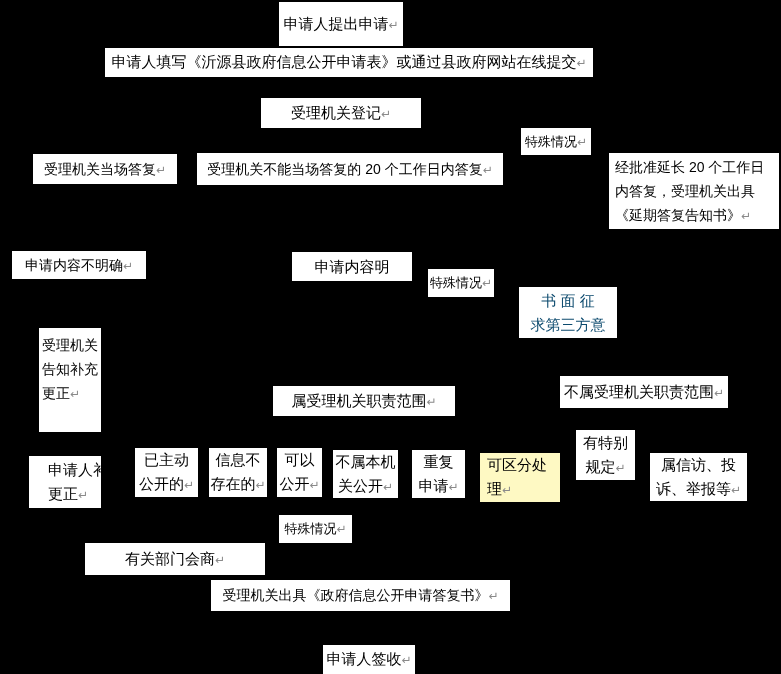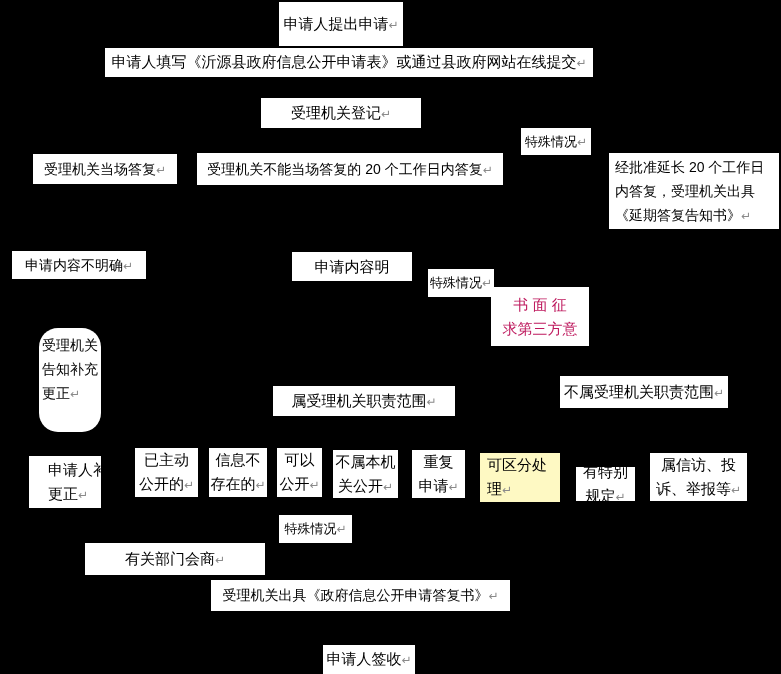--- a/index.html
+++ b/index.html
@@ -18,21 +18,21 @@
     box-sizing: border-box;
     font-size: 15px;
     overflow: hidden;
   }
   .box .line {
     line-height: 24px;
     white-space: pre;
   }
   .box[data-align="center"] .line { text-align: center; }
   .box[data-align="left"]   .line { text-align: left; }
-  .box[data-valign="top"]   { justify-content: flex-start; border-radius: 19px; }
+  .box[data-valign="top"]   { justify-content: flex-start; }
   .mark {
     font-size: 12px;
     vertical-align: baseline;
   }
 </style>
 </head>
 <body>
 
 <div id="canvas" style="background: rgb(0, 0, 0); width: 781px; height: 674px;">
     <div class="box" data-align="center" style="left: 279px; top: 2px; width: 124px; height: 44px; background: rgb(255, 255, 255); color: rgb(0, 0, 0);">
@@ -60,21 +60,21 @@
     </div>
     <div class="box" data-align="center" style="left: 12px; top: 251px; width: 134px; height: 28px; background: rgb(255, 255, 255); color: rgb(0, 0, 0); font-size: 14px;">
       <div class="line">申请内容不明确<span class="mark" style="color: rgb(138, 138, 138);">↵</span></div>
     </div>
     <div class="box" data-align="center" style="left: 292px; top: 252px; width: 120px; height: 29px; background: rgb(255, 255, 255); color: rgb(0, 0, 0);">
       <div class="line">申请内容明</div>
     </div>
     <div class="box" data-align="center" style="left: 428px; top: 269px; width: 66px; height: 28px; background: rgb(255, 255, 255); color: rgb(0, 0, 0); font-size: 13px;">
       <div class="line">特殊情况<span class="mark" style="color: rgb(138, 138, 138);">↵</span></div>
     </div>
-    <div class="box" data-align="center" style="left: 491px; top: 287px; width: 98px; height: 59px; background: rgb(255, 255, 255); color: #be185d;">
+    <div class="box" data-align="center" style="left: 519px; top: 287px; width: 98px; height: 51px; background: rgb(255, 255, 255); color: #0c4a6e;">
       <div class="line">书 面 征</div>
       <div class="line">求第三方意</div>
     </div>
     <div class="box" data-align="left" data-valign="top" style="left: 39px; top: 328px; width: 62px; height: 104px; background: rgb(255, 255, 255); color: rgb(0, 0, 0); font-size: 14px; padding: 5px 3px;">
       <div class="line">受理机关</div>
       <div class="line">告知补充</div>
       <div class="line">更正<span class="mark" style="color: rgb(138, 138, 138);">↵</span></div>
     </div>
     <div class="box" data-align="center" style="left: 273px; top: 386px; width: 182px; height: 30px; background: rgb(255, 255, 255); color: rgb(0, 0, 0); font-family: Liberation Serif, serif;">
       <div class="line">属受理机关职责范围<span class="mark" style="color: rgb(138, 138, 138);">↵</span></div>
@@ -103,21 +103,21 @@
       <div class="line">关公开<span class="mark" style="color: rgb(138, 138, 138);">↵</span></div>
     </div>
     <div class="box" data-align="center" style="left: 412px; top: 450px; width: 53px; height: 48px; background: rgb(255, 255, 255); color: rgb(0, 0, 0);">
       <div class="line">重复</div>
       <div class="line">申请<span class="mark" style="color: rgb(138, 138, 138);">↵</span></div>
     </div>
     <div class="box" data-align="left" style="left: 480px; top: 453px; width: 80px; height: 49px; background: #fef9c3; color: rgb(0, 0, 0); padding: 2px 7px;">
       <div class="line">可区分处</div>
       <div class="line">理<span class="mark" style="color: rgb(138, 138, 138);">↵</span></div>
     </div>
-    <div class="box" data-align="center" style="left: 576px; top: 467px; width: 59px; height: 34px; background: rgb(255, 255, 255); color: rgb(0, 0, 0);">
+    <div class="box" data-align="center" style="left: 576px; top: 430px; width: 59px; height: 50px; background: rgb(255, 255, 255); color: rgb(0, 0, 0);">
       <div class="line">有特别</div>
       <div class="line">规定<span class="mark" style="color: rgb(138, 138, 138);">↵</span></div>
     </div>
     <div class="box" data-align="center" style="left: 650px; top: 453px; width: 97px; height: 48px; background: rgb(255, 255, 255); color: rgb(0, 0, 0);">
       <div class="line">属信访、投</div>
       <div class="line">诉、举报等<span class="mark" style="color: rgb(138, 138, 138);">↵</span></div>
     </div>
     <div class="box" data-align="center" style="left: 279px; top: 515px; width: 73px; height: 28px; background: rgb(255, 255, 255); color: rgb(0, 0, 0); font-size: 13px;">
       <div class="line">特殊情况<span class="mark" style="color: rgb(138, 138, 138);">↵</span></div>
     </div>

